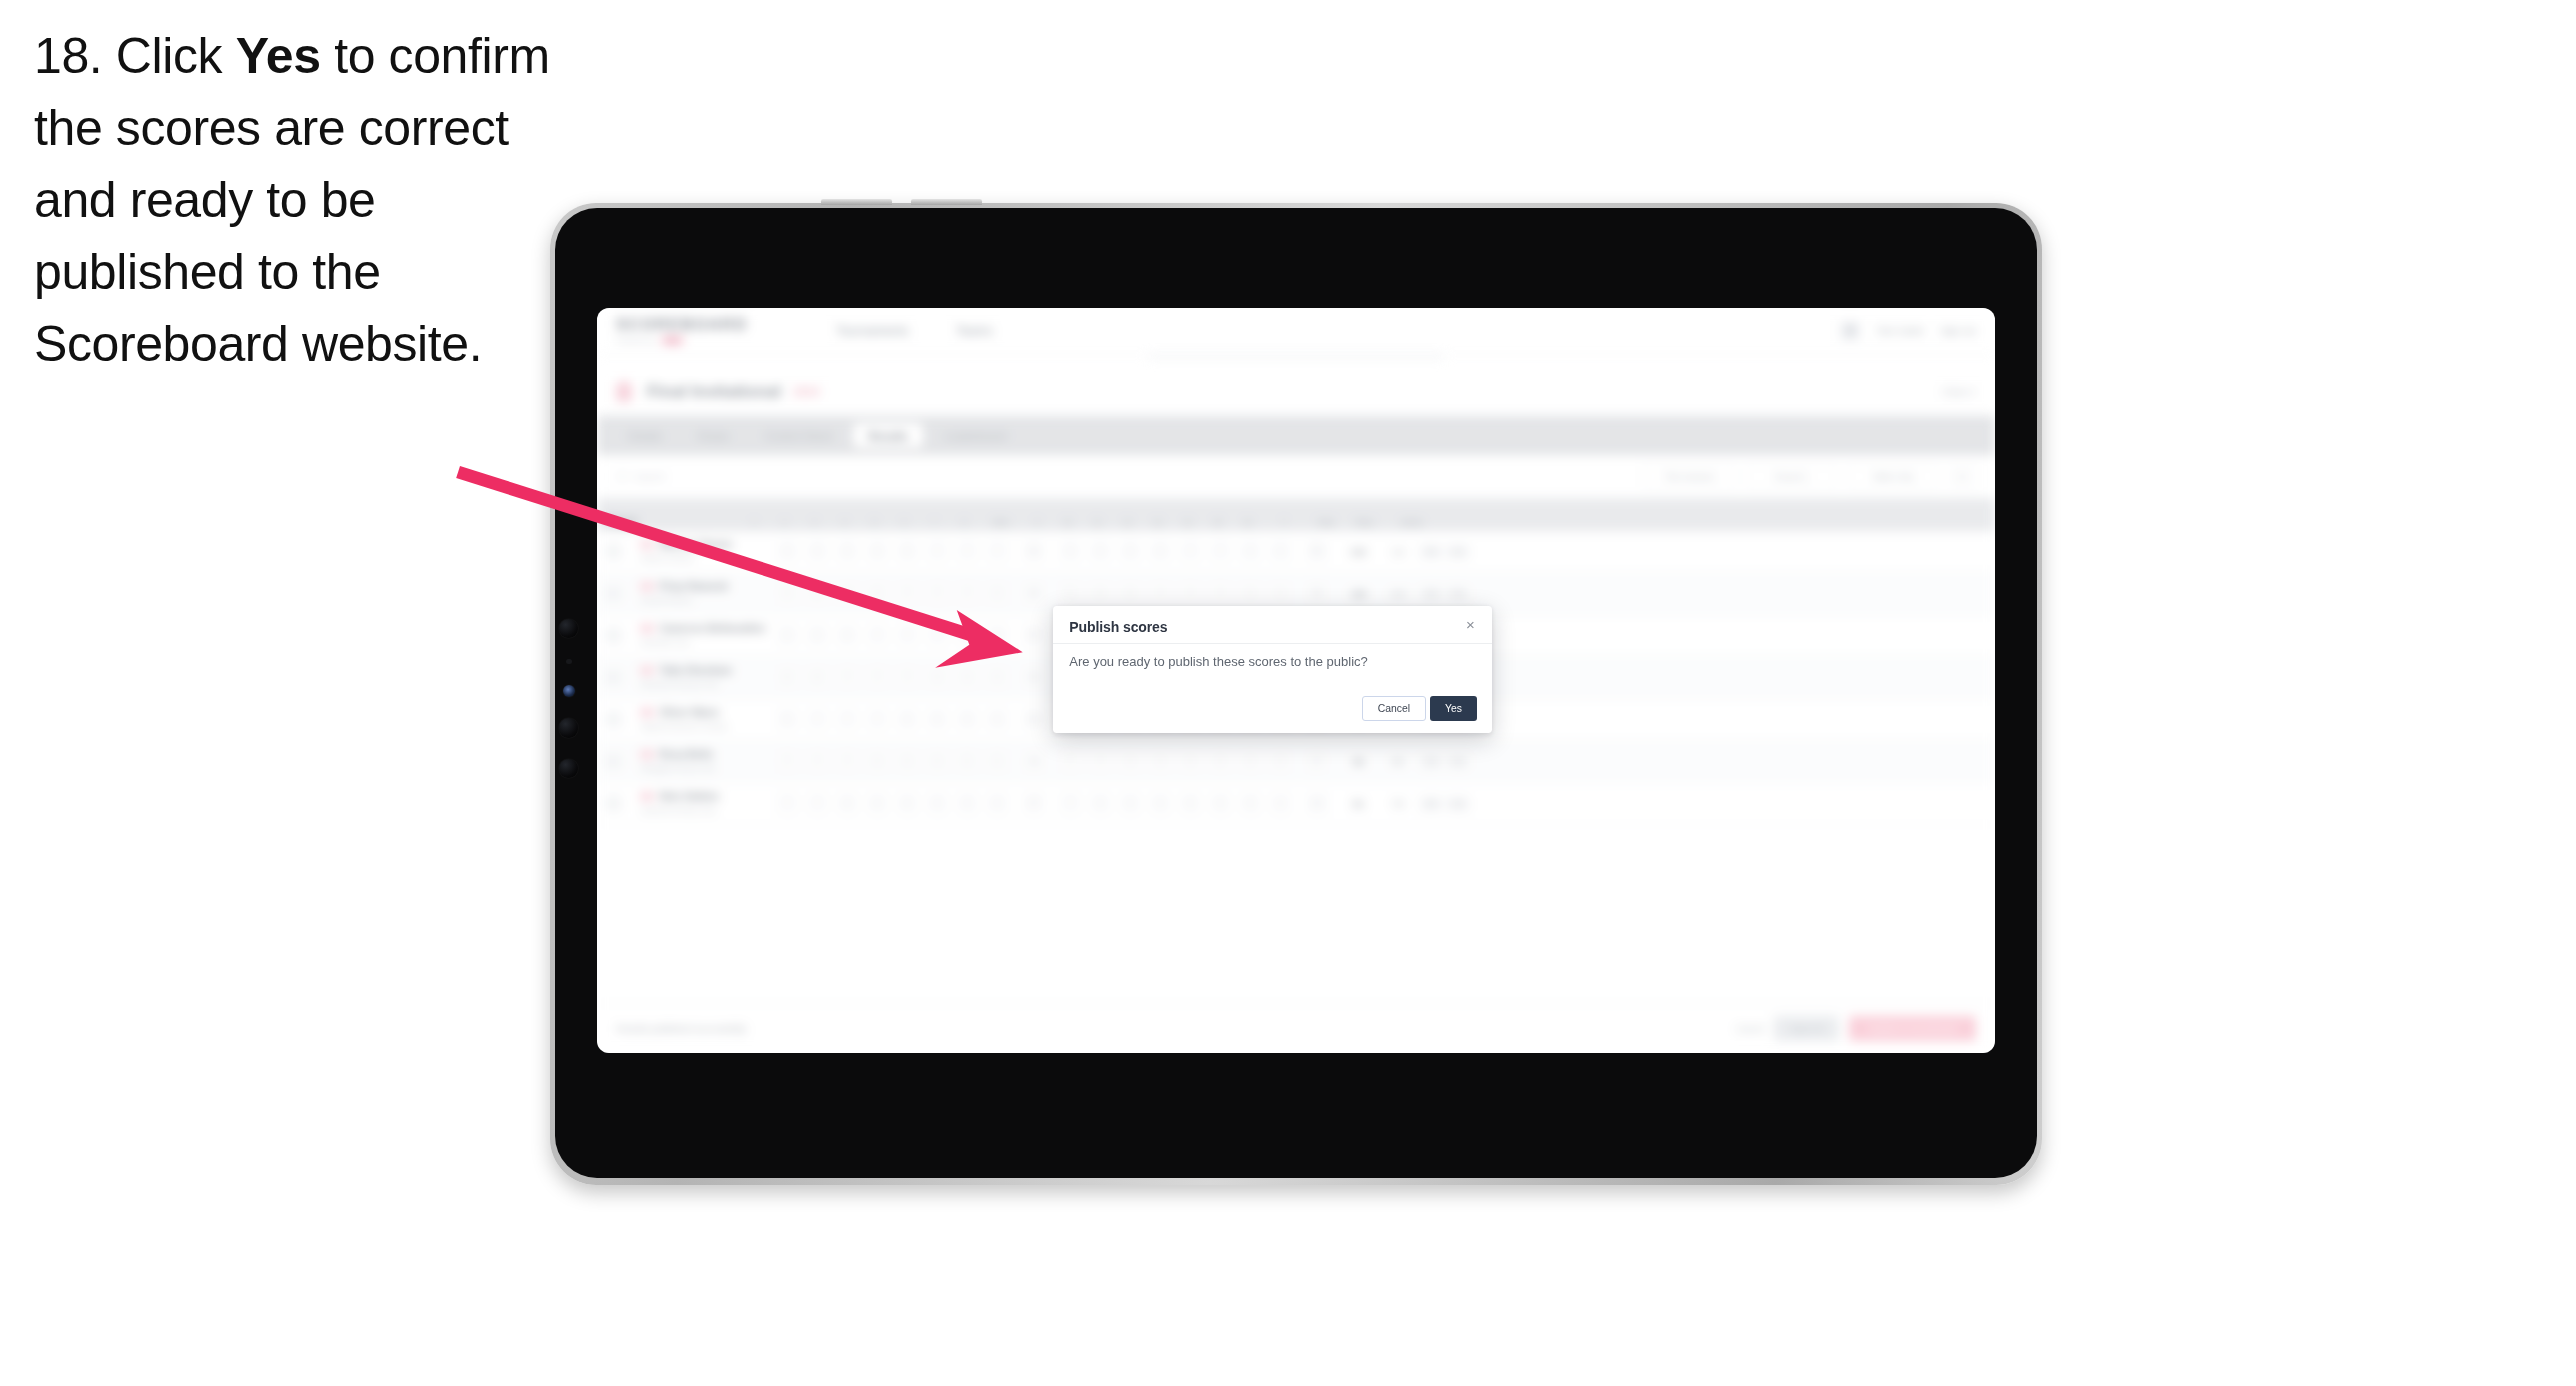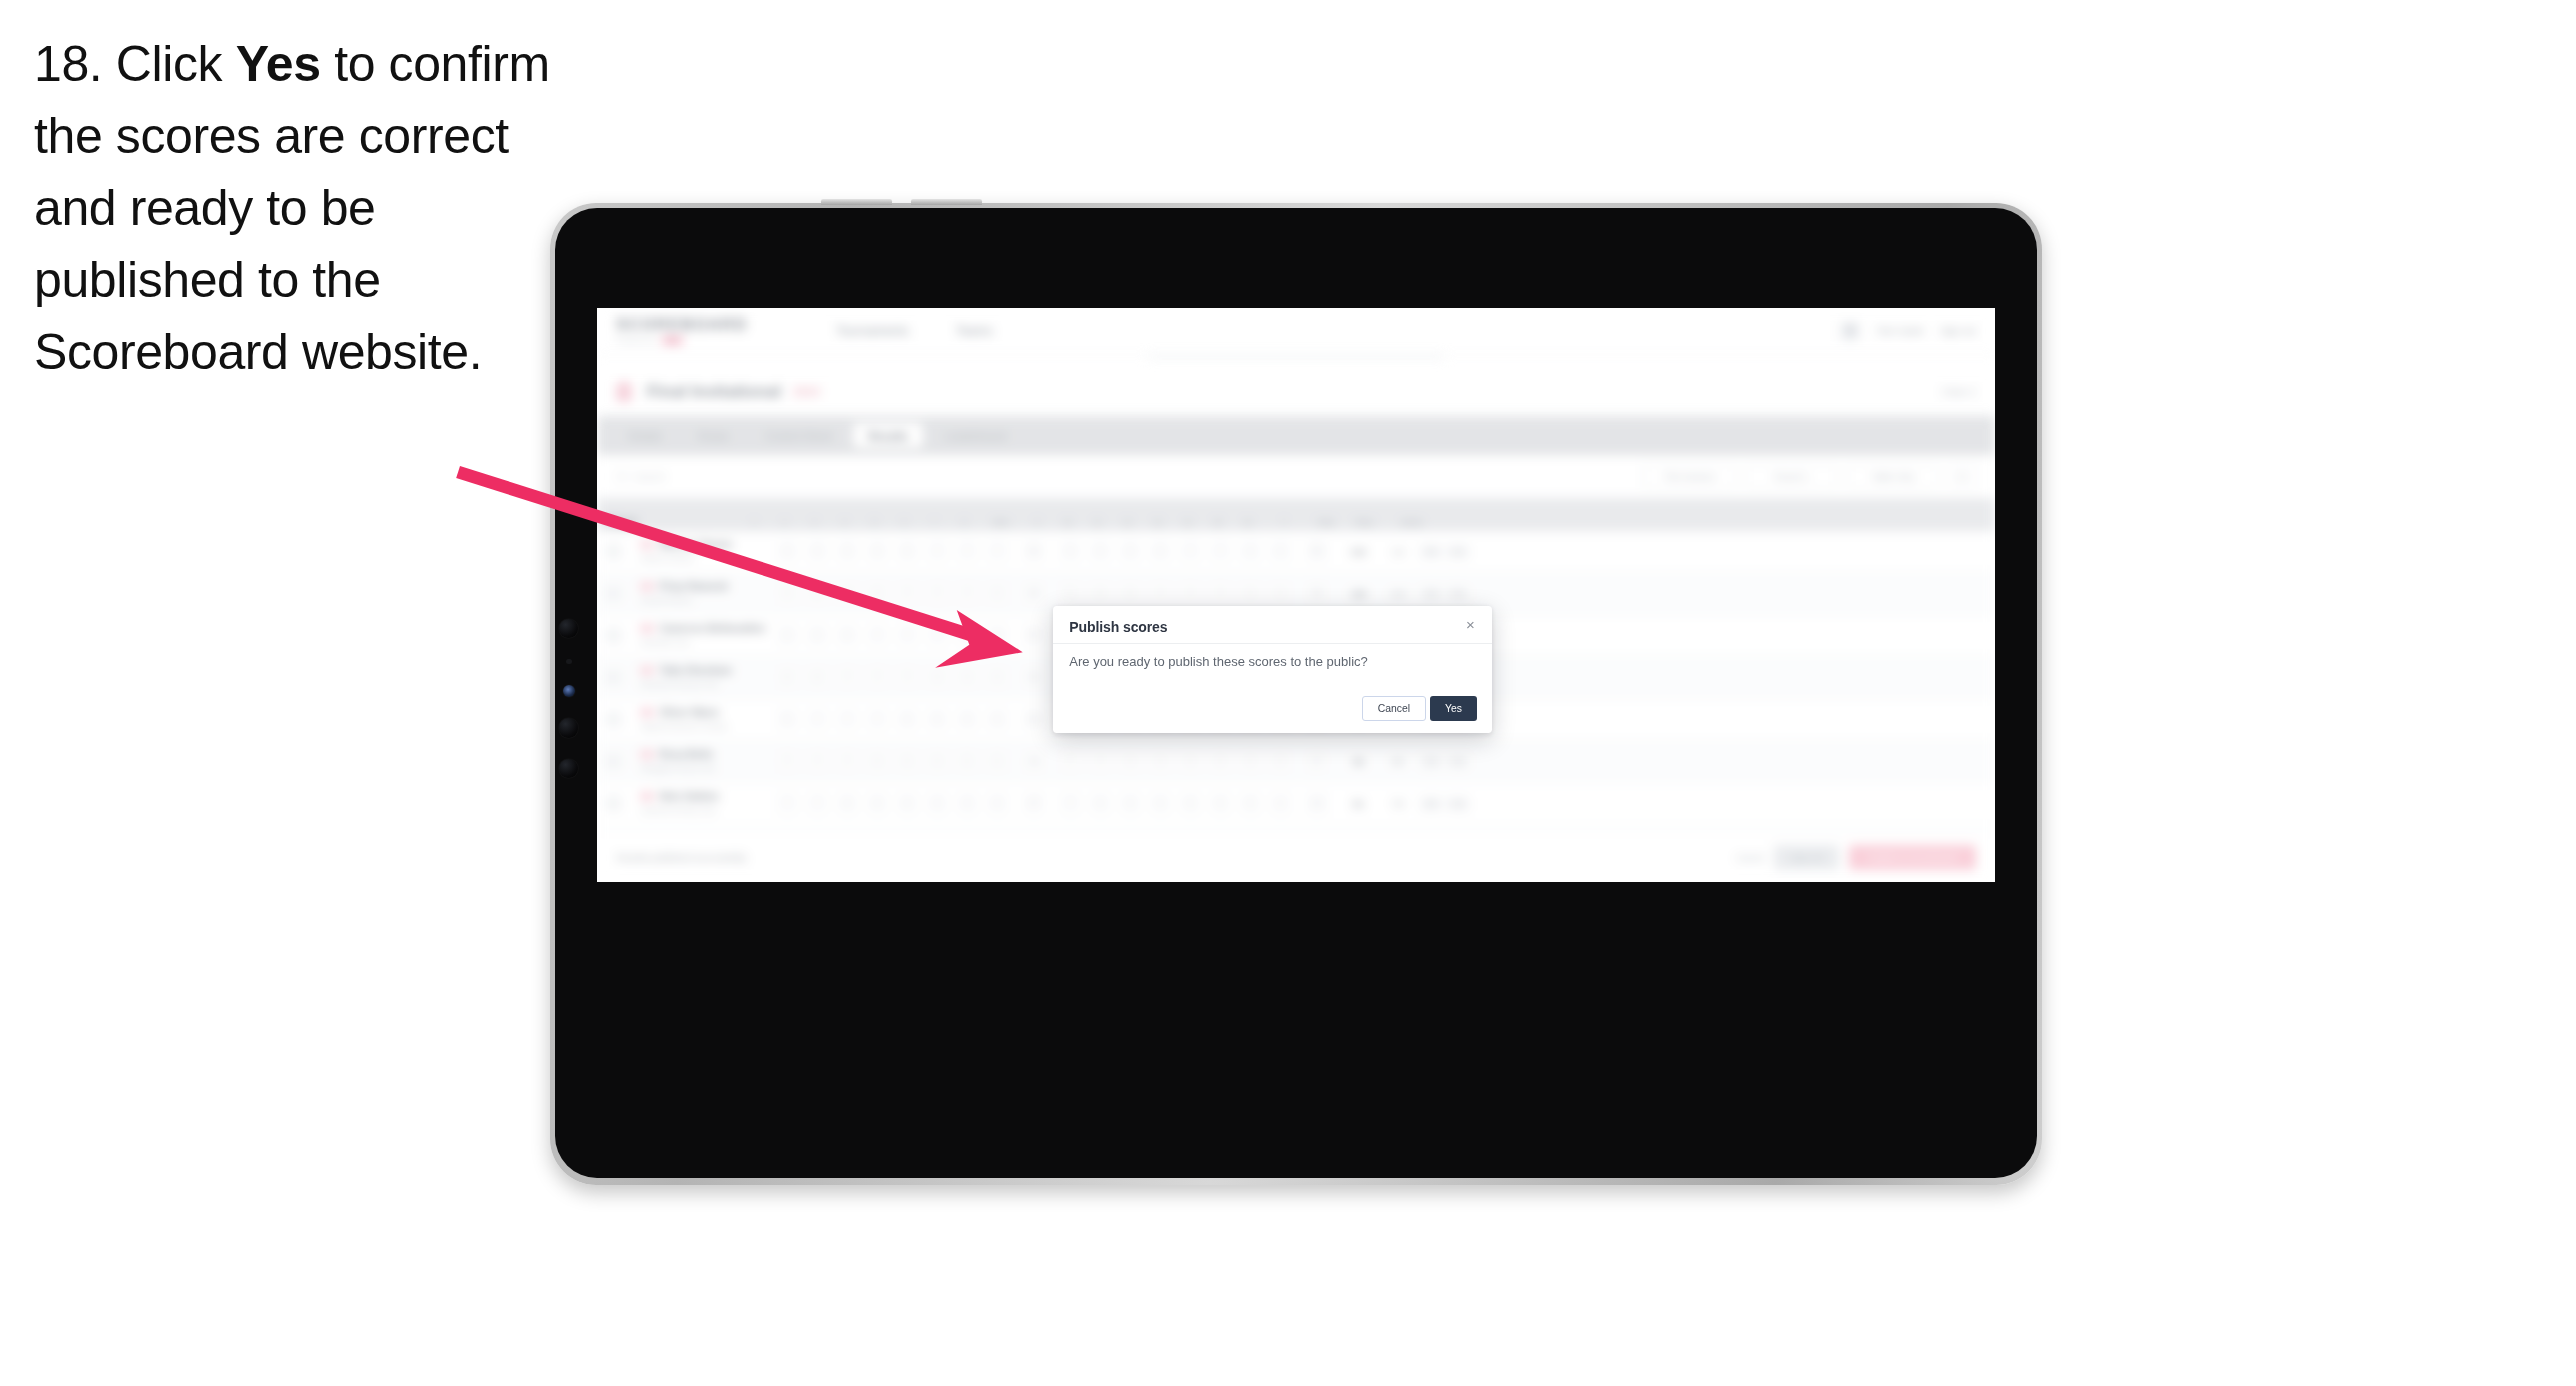--- a/index.html
+++ b/index.html
@@ -13,21 +13,21 @@
     position: relative;
     overflow: hidden;
     font-family: "Liberation Sans", sans-serif;
     -webkit-font-smoothing: antialiased;
   }
 
   
   #instruction {
     position: absolute;
     left: 34px;
-    top: 28px;
+    top: 20px;
     width: 534px;
     font-size: 50px;
     line-height: 1.44;
     color: #111111;
     font-weight: 400;
     letter-spacing: -0.4px;
   }
   #instruction .strong { font-weight: 700; }
 
   
@@ -91,23 +91,24 @@
     background: #17181b;
     margin: 0 0 21px 7.4px;
   }
 
   
   #app-viewport {
     position: absolute;
     left: 47px;
     top: 105px;
     width: 1398px;
-    height: 574px;
+    height: 745px;
     background: #ffffff;
     overflow: hidden;
+    border-radius: 12px;
   }
   #app-blur-layer {
     position: absolute;
     inset: 0;
     filter: blur(5.2px);
     opacity: 0.62;
   }
 
   
   .app-header {

